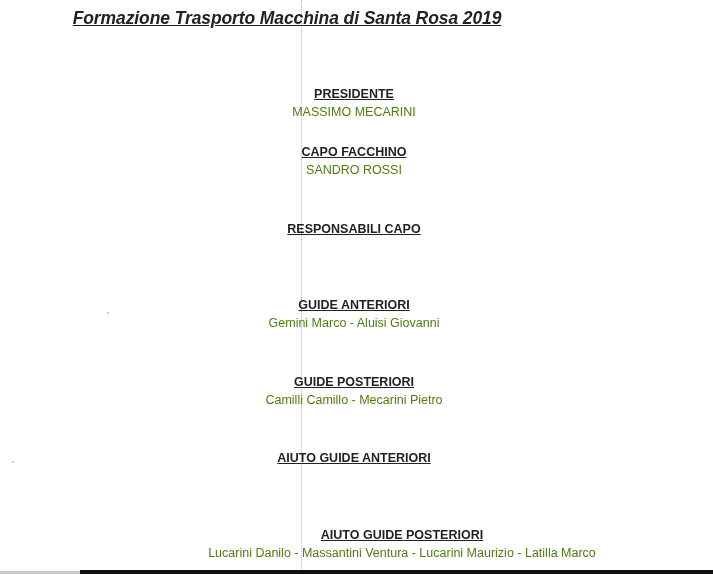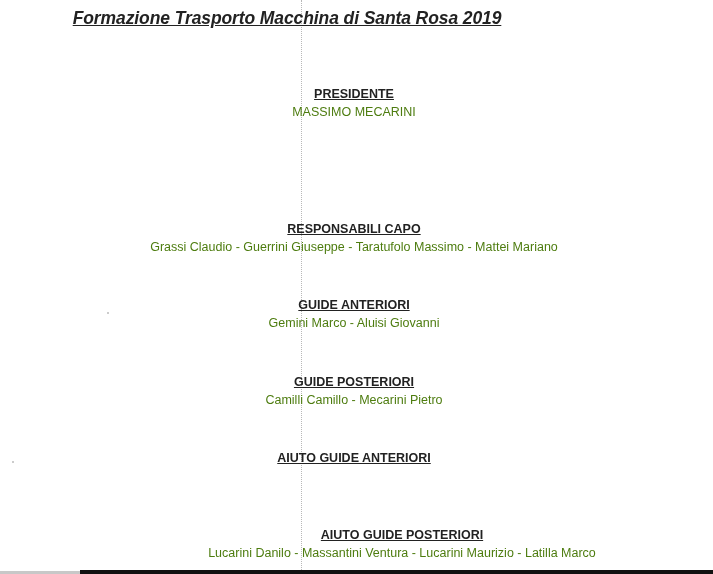--- a/index.html
+++ b/index.html
@@ -35,25 +35,26 @@
 <div class="guide-line"></div>
 
 <div class="title">Formazione Trasporto Macchina di Santa Rosa 2019</div>
 
 <div class="section" style="top:86px;">
   <div class="heading">PRESIDENTE</div>
   <div class="names">MASSIMO MECARINI</div>
 </div>
 
 <div class="section" style="top:144px;">
+  <div class="heading">CAPO FACCHINO</div>
+  <div class="names">SANDRO ROSSI</div>
 </div>
 
 <div class="section" style="top:221px;">
   <div class="heading">RESPONSABILI CAPO</div>
-  <div class="names">Grassi Claudio - Guerrini Giuseppe - Taratufolo Massimo - Mattei Mariano</div>
 </div>
 
 <div class="section" style="top:297px;">
   <div class="heading">GUIDE ANTERIORI</div>
   <div class="names">Gemini Marco - Aluisi Giovanni</div>
 </div>
 
 <div class="section" style="top:374px;">
   <div class="heading">GUIDE POSTERIORI</div>
   <div class="names">Camilli Camillo - Mecarini Pietro</div>

